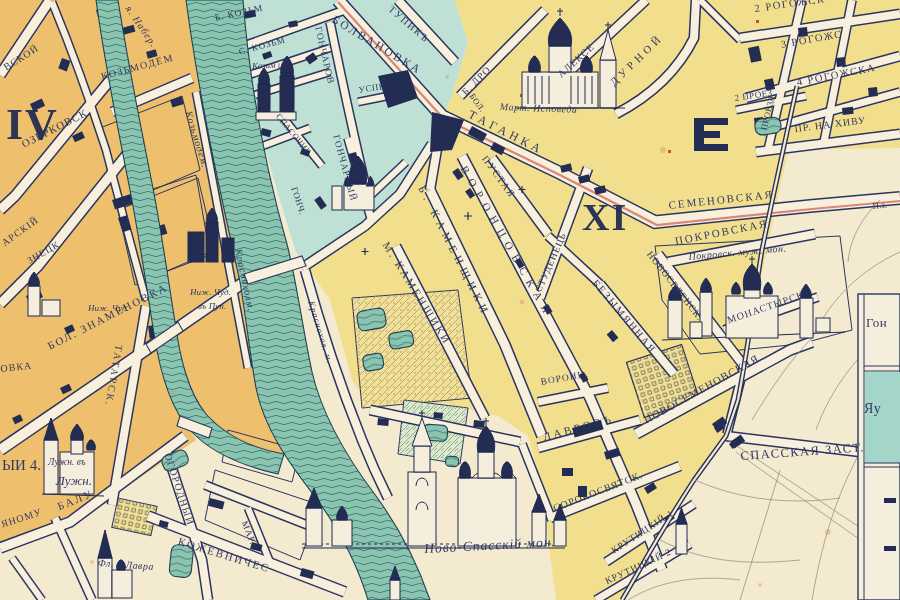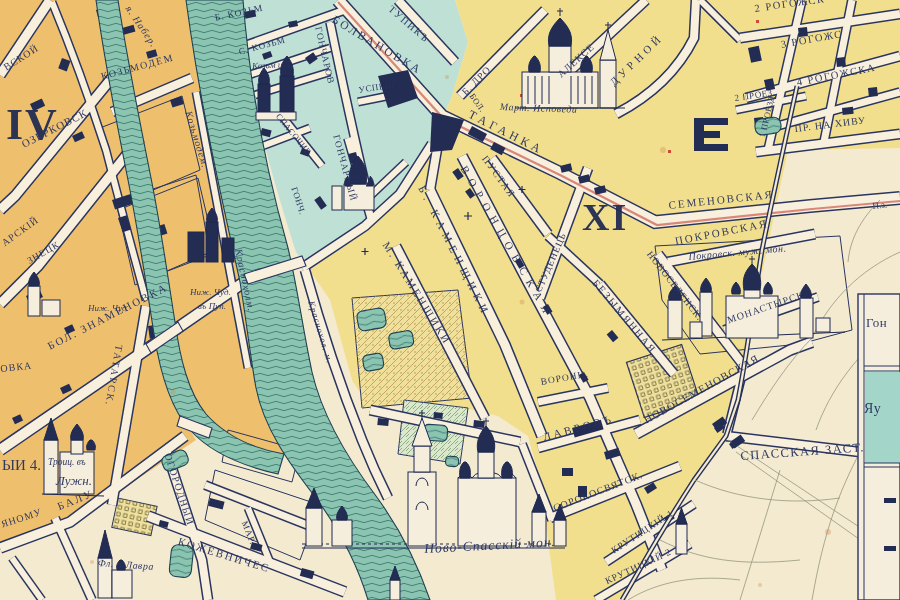--- a/index.html
+++ b/index.html
@@ -445,21 +445,21 @@
       <span class="lb it" style="left: 193px; top: 110px; font-size: 10px; letter-spacing: 1px; transform: rotate(73deg);">Козьмодем.</span>
       <span class="lb it" style="left: 243px; top: 248px; font-size: 10px; letter-spacing: 1px; transform: rotate(78deg);">Краснохолм.</span>
       <span class="lb it" style="left: 315px; top: 300px; font-size: 9px; letter-spacing: 1px; transform: rotate(73deg);">Краснохол. м.</span>
       <span class="lb caps" style="left: 0px; top: 240px; font-size: 10px; letter-spacing: 1px; transform: rotate(-36deg);">АРСКIЙ</span>
       <span class="lb caps" style="left: 26px; top: 258px; font-size: 9.5px; letter-spacing: 1px; transform: rotate(-30deg);">ЗНЕЦК</span>
       <span class="lb caps" style="left: 46px; top: 342px; font-size: 11px; letter-spacing: 2px; transform: rotate(-27deg);">БОЛ. ЗНАМЕНОВКА</span>
       <span class="lb caps" style="left: 124px; top: 346px; font-size: 10px; letter-spacing: 2px; transform: rotate(100deg);">ТАТАРСК.</span>
       <span class="lb it" style="left: 88px; top: 304px; font-size: 9px; transform: rotate(0deg);">Ниж. Чуд.</span>
       <span class="lb it" style="left: 190px; top: 288px; font-size: 9px; transform: rotate(0deg);">Ниж. Чуд.</span>
       <span class="lb it" style="left: 198px; top: 302px; font-size: 9px; transform: rotate(0deg); text-align: right;">въ Пуп.</span>
-      <span class="lb it" style="left: 48px; top: 458px; font-size: 9.5px; transform: rotate(0deg);">Троиц. въ</span>
+      <span class="lb it" style="left: 48px; top: 458px; font-size: 9.5px; transform: rotate(0deg);">Лужн. въ</span>
       <span class="lb it" style="left: 56px; top: 474px; font-size: 13px; transform: rotate(0deg);">Лужн.</span>
       <span class="lb caps" style="left: 2px; top: 458px; font-size: 15px; transform: rotate(0deg);">ЫИ 4.</span>
       <span class="lb caps" style="left: 0px; top: 364px; font-size: 10px; letter-spacing: 1px; transform: rotate(-6deg);">ОВКА</span>
       <span class="lb caps" style="left: 0px; top: 520px; font-size: 10px; letter-spacing: 1px; transform: rotate(-18deg);">ЯНОМУ</span>
       <span class="lb caps" style="left: 56px; top: 502px; font-size: 11px; letter-spacing: 2px; transform: rotate(-22deg);">БАЛУ</span>
       <span class="lb caps" style="left: 172px; top: 452px; font-size: 10px; letter-spacing: 1.5px; transform: rotate(72deg);">ОГОРОДНЫЙ</span>
       <span class="lb caps" style="left: 180px; top: 536px; font-size: 11px; letter-spacing: 2px; transform: rotate(17deg);">КОЖЕВНИЧЕС</span>
       <span class="lb caps" style="left: 248px; top: 520px; font-size: 9px; letter-spacing: 1px; transform: rotate(68deg);">МАР.</span>
       <span class="lb it" style="left: 98px; top: 558px; font-size: 10px; letter-spacing: 0.5px; transform: rotate(4deg);">Фл. и Лавра</span>
       <span class="lb caps" style="left: 214px; top: 14px; font-size: 9.5px; letter-spacing: 1px; transform: rotate(-12deg);">Б. КОЗЬМ</span>

